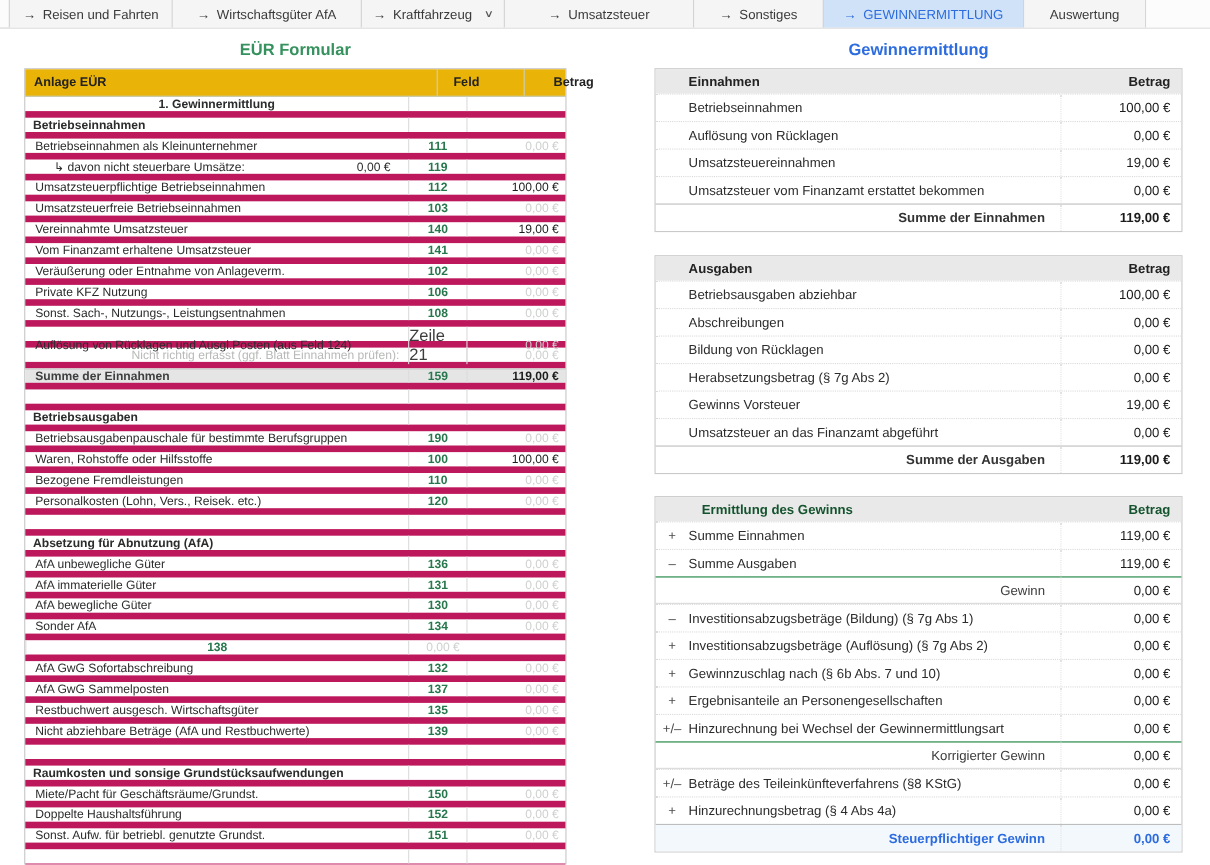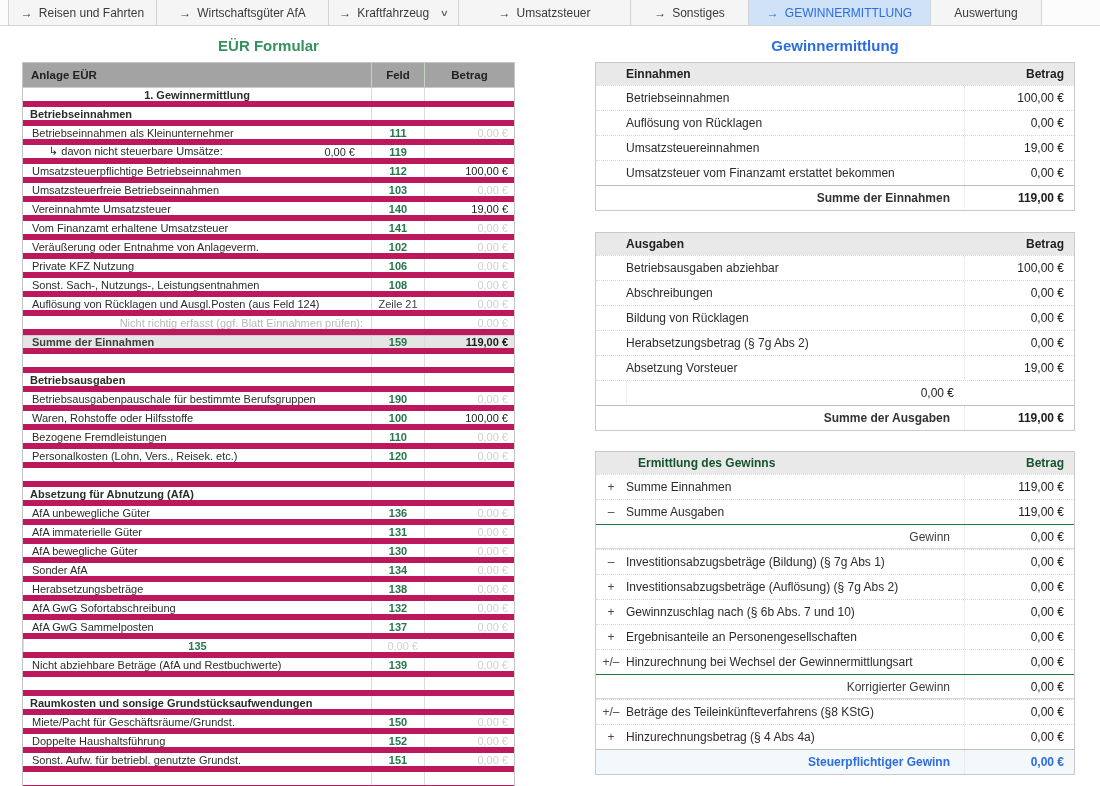--- a/index.html
+++ b/index.html
@@ -27,31 +27,31 @@
 
   
   .title{font-size:15px;font-weight:700;text-align:center;height:20px;line-height:20px;margin-bottom:6px;}
   .title.green{color:#35915d;}
   .title.blue{color:#2c6cdf;}
   .left-col{position:absolute;left:22px;top:36px;width:493px;}
   .right-col{position:absolute;left:595px;top:36px;width:480px;}
 
   
   .ltable{border:1px solid #c6c6c6;background:#fff;font-size:11px;box-sizing:border-box;width:493px;}
-  .lhead{display:grid;grid-template-columns:348px 53px 90px;height:24px;background:#a3a3a3;
-         font-weight:700;font-size:11.5px;color:#222;border-bottom:1px solid #c3cfc3;}
+  .lhead{display:grid;grid-template-columns:348px 53px 90px;height:24px;background:#eab308;
+         font-weight:700;font-size:11.5px;color:#222;border-bottom:1px solid #c3cfc3;gap:26px;}
   .lhead div{display:flex;align-items:center;}
   .lhead .c1{padding-left:8px;}
   .lhead .c2,.lhead .c3{justify-content:center;border-left:1px solid #c6d2c6;}
   .lrow{display:grid;grid-template-columns:348px 53px 90px;height:19px;align-items:stretch;
         border-bottom:6px solid #be185d;box-sizing:border-box;}
   .lrow .c1{display:flex;align-items:center;padding-left:9px;overflow:hidden;white-space:nowrap;color:#2c2c2c;}
   .lrow .c2{display:flex;align-items:center;justify-content:center;border-left:1px solid #dcdcdc;
             color:#27774d;font-weight:700;}
-  .lrow .c2.plain{color:#3c3c3c;font-weight:400;font-size:11px;}
+  .lrow .c2.plain{color:#3c3c3c;font-weight:400;font-size:15px;}
   .lrow .c3{display:flex;align-items:center;justify-content:flex-end;padding-right:6px;
             border-left:1px solid #dcdcdc;box-sizing:border-box;color:#1c1c1c;}
   .lrow .c3.zero{color:#ced1ce;}
   .lrow.center .c1{justify-content:center;font-weight:700;padding-left:0;}
   .lrow.section .c1{font-weight:700;padding-left:7px;}
   .lrow.note .c1{justify-content:flex-end;padding-right:8px;color:#b7bab7;}
   .lrow.sum{background:#e5e5e5;border-top:1px solid #cbcbcb;}
   .lrow.sum .c1{font-weight:700;color:#3f3f3f;}
   .lrow.sum .c3{font-weight:700;}
   .lrow.subitem .c1{padding-left:26px;}
@@ -252,35 +252,35 @@
             <div class="c1">AfA bewegliche Güter</div>
             <div class="c2">130</div>
             <div class="c3 zero">0,00 €</div>
           </div>
           <div class="lrow item">
             <div class="c1">Sonder AfA</div>
             <div class="c2">134</div>
             <div class="c3 zero">0,00 €</div>
           </div>
           <div class="lrow item">
-            <div class="c1">Herabsetzungsbeträge</div>
             <div class="c2">138</div>
             <div class="c3 zero">0,00 €</div>
           </div>
           <div class="lrow item">
             <div class="c1">AfA GwG Sofortabschreibung</div>
             <div class="c2">132</div>
             <div class="c3 zero">0,00 €</div>
           </div>
           <div class="lrow item">
             <div class="c1">AfA GwG Sammelposten</div>
             <div class="c2">137</div>
             <div class="c3 zero">0,00 €</div>
           </div>
           <div class="lrow item">
+            <div class="c1">Restbuchwert ausgesch. Wirtschaftsgüter</div>
             <div class="c2">135</div>
             <div class="c3 zero">0,00 €</div>
           </div>
           <div class="lrow item">
             <div class="c1">Nicht abziehbare Beträge (AfA und Restbuchwerte)</div>
             <div class="c2">139</div>
             <div class="c3 zero">0,00 €</div>
           </div>
           <div class="lrow blank">
             <div class="c1"></div>
@@ -381,25 +381,26 @@
             <div class="lbl">Bildung von Rücklagen</div>
             <div class="val">0,00 €</div>
           </div>
           <div class="rrow item">
             <div class="sign"></div>
             <div class="lbl">Herabsetzungsbetrag (§ 7g Abs 2)</div>
             <div class="val">0,00 €</div>
           </div>
           <div class="rrow item">
             <div class="sign"></div>
-            <div class="lbl">Absetzung Vorsteuer</div>
+            <div class="lbl">Gewinns Vorsteuer</div>
             <div class="val">19,00 €</div>
           </div>
           <div class="rrow item">
             <div class="sign"></div>
+            <div class="lbl">Umsatzsteuer an das Finanzamt abgeführt</div>
             <div class="val">0,00 €</div>
           </div>
           <div class="rrow sum">
             <div class="sign"></div>
             <div class="lbl">Summe der Ausgaben</div>
             <div class="val">119,00 €</div>
           </div>
         </div>
     </div>
 

